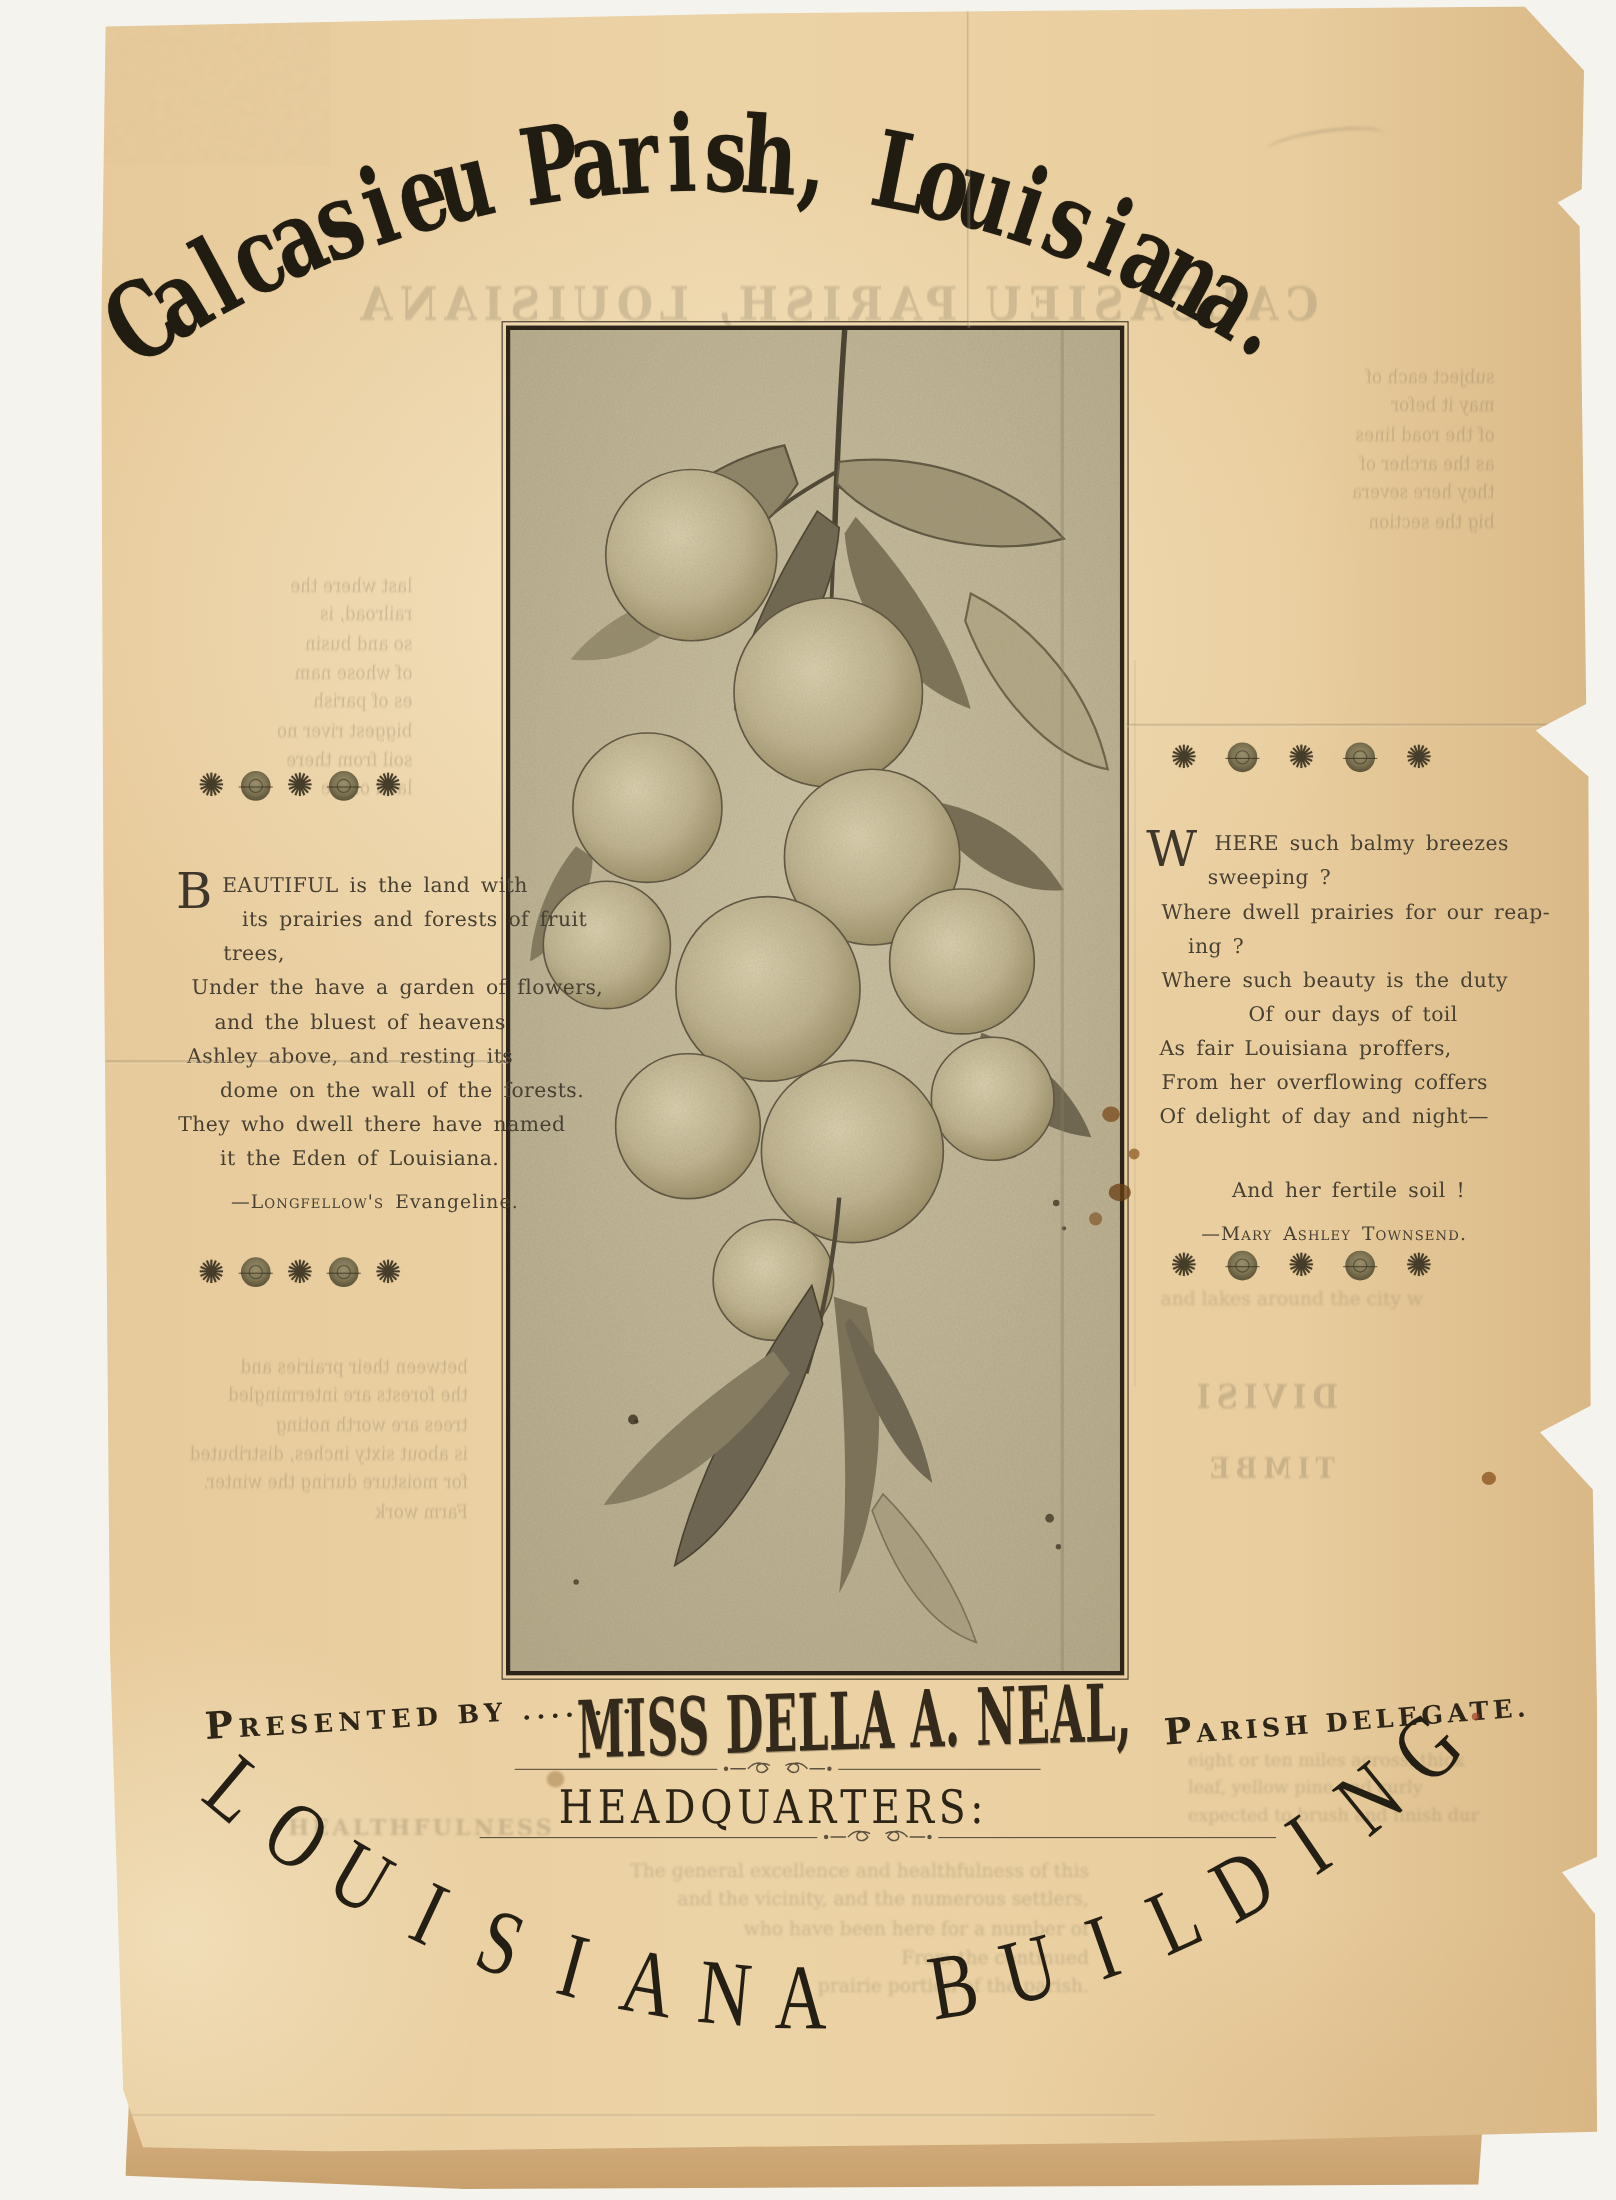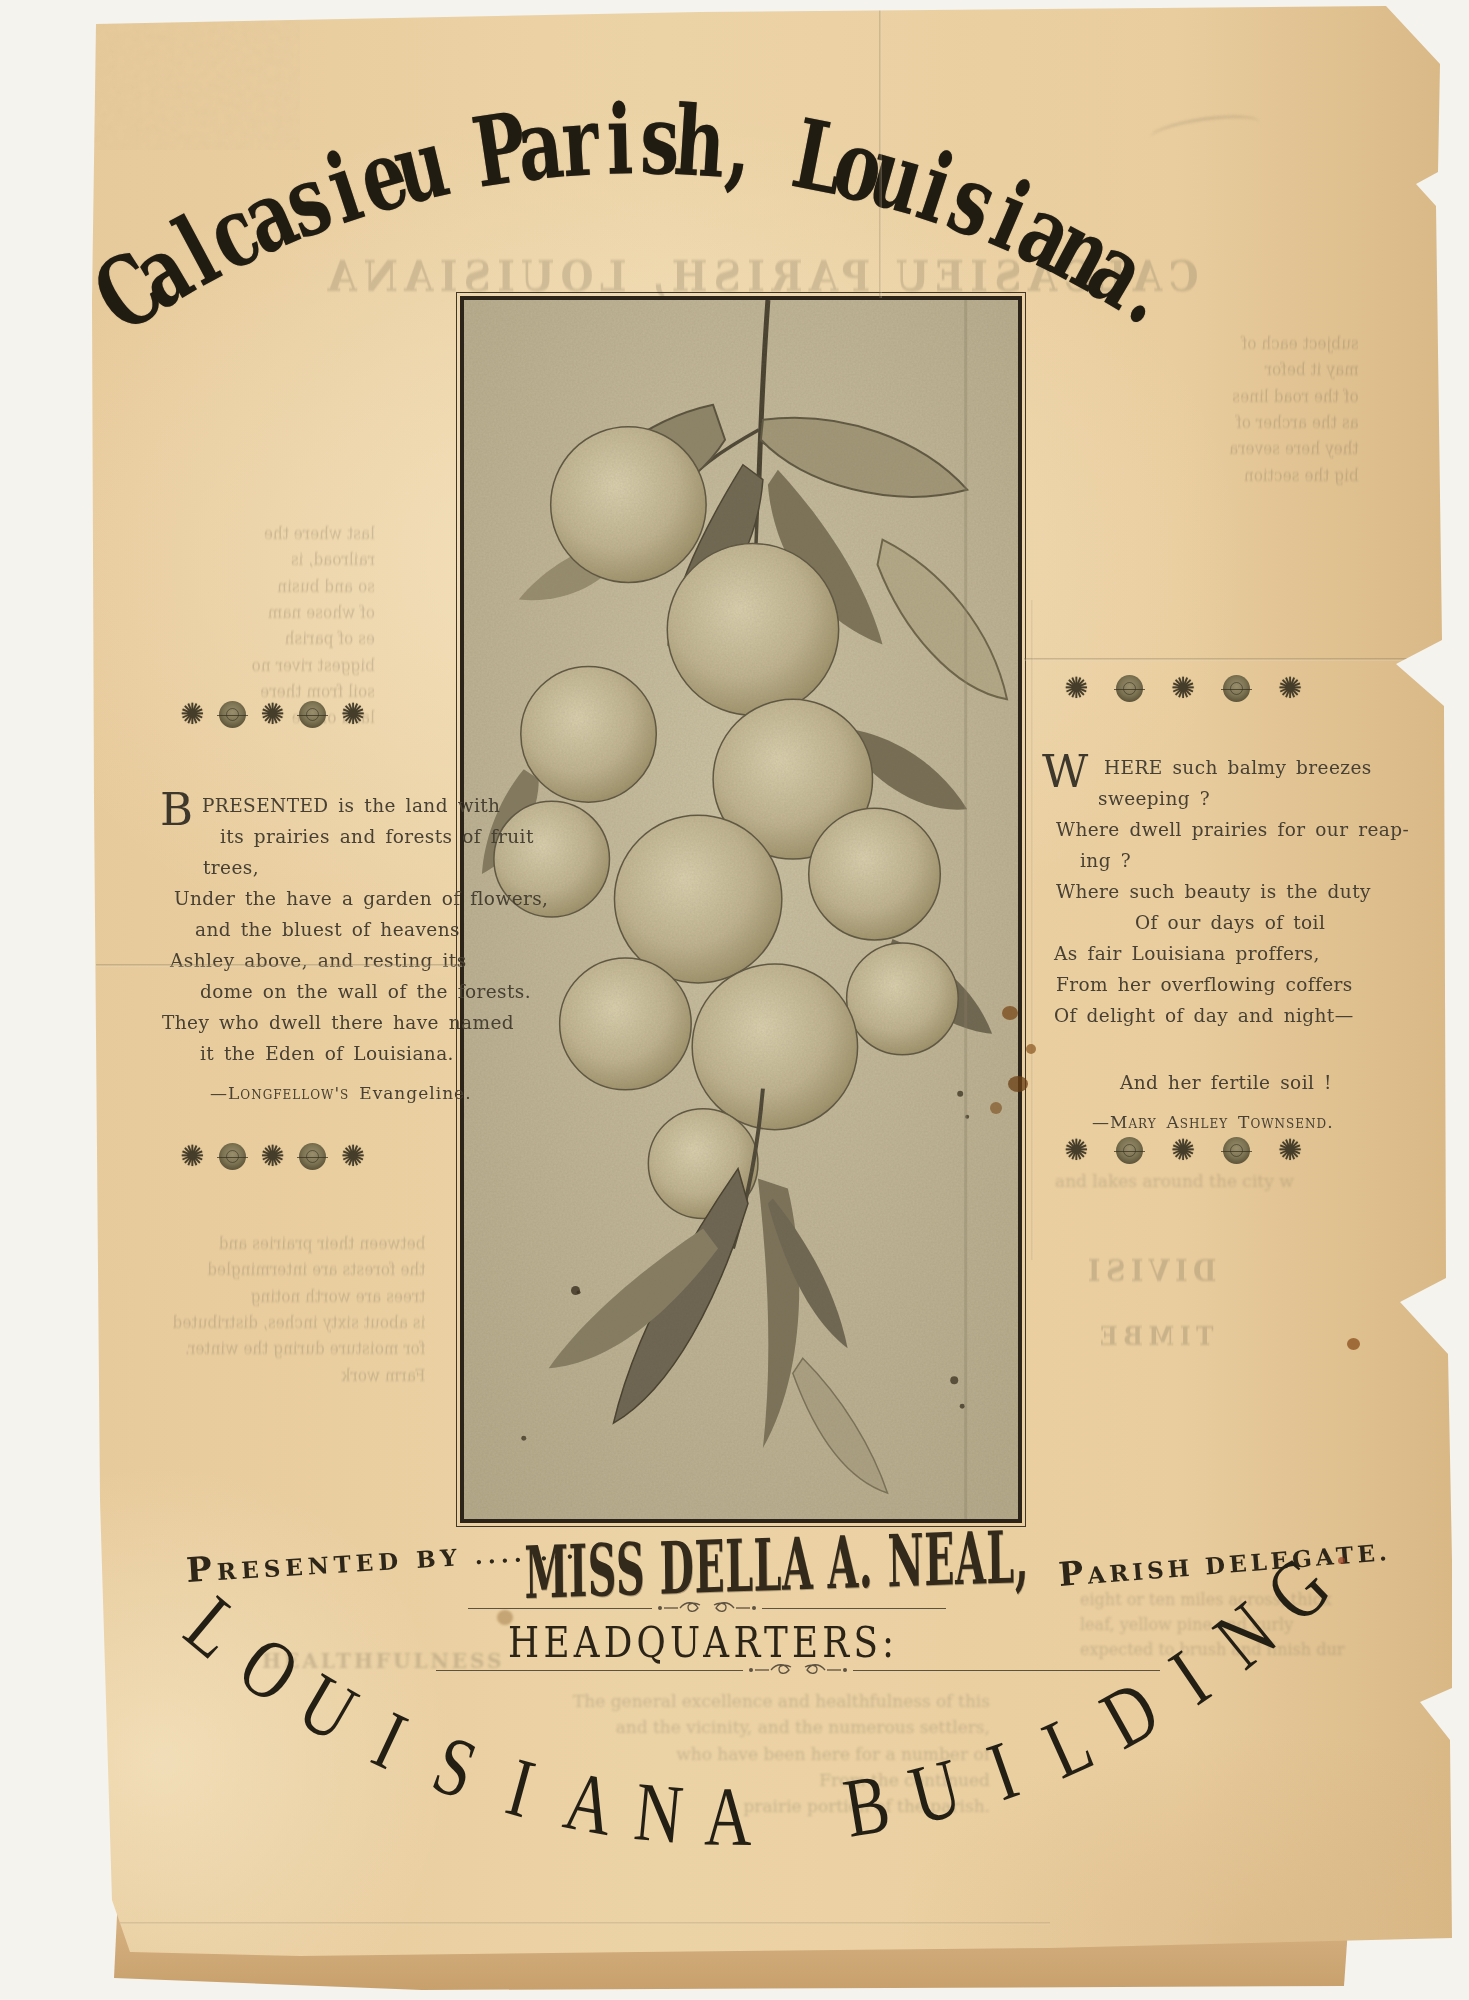--- a/index.html
+++ b/index.html
@@ -253,21 +253,21 @@
     <div class="orn-row" style="left:1064px;top:1136px;width:238px;">
       <span class="orn-star">✺</span>
       <div class="orn-disc"></div>
       <span class="orn-star">✺</span>
       <div class="orn-disc"></div>
       <span class="orn-star">✺</span>
     </div>
 
     <div class="poem left-poem">
       <span class="dropcap">B</span>
-      <div class="pline" style="padding-left:42px;">PRESENTED is the land with</div>
+      <div class="pline" style="padding-left:42px;">EAUTIFUL is the land with</div>
       <div class="pline" style="padding-left:60px;">its prairies and forests of fruit</div>
       <div class="pline" style="padding-left:43px;">trees,</div>
       <div class="pline" style="padding-left:14px;">Under the have a garden of flowers,</div>
       <div class="pline" style="padding-left:35px;">and the bluest of heavens</div>
       <div class="pline" style="padding-left:10px;">Ashley above, and resting its</div>
       <div class="pline" style="padding-left:40px;">dome on the wall of the forests.</div>
       <div class="pline" style="padding-left:2px;">They who dwell there have named</div>
       <div class="pline" style="padding-left:40px;">it the Eden of Louisiana.</div>
       <div class="attr" style="padding-left:50px;"><span>—Longfellow's </span><span class="work">Evangeline.</span></div>
     </div>

